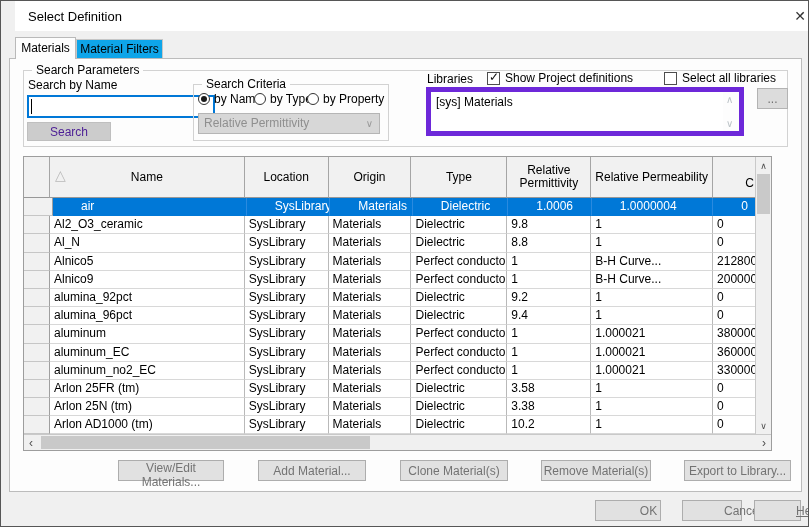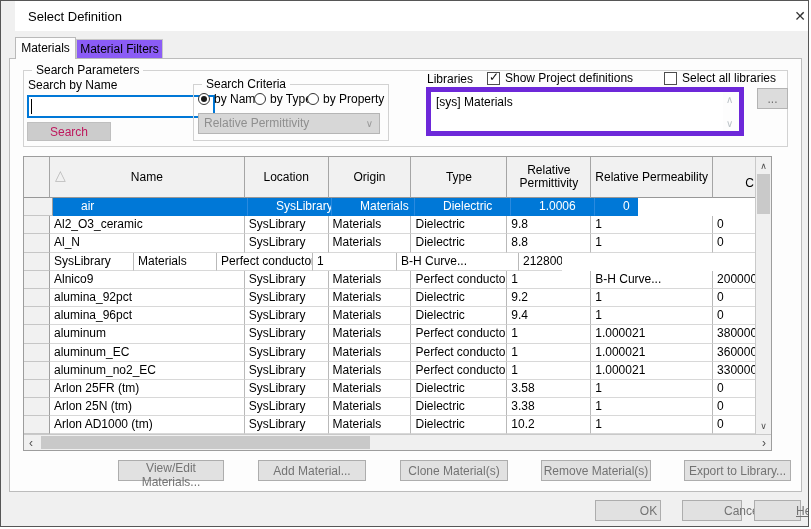--- a/index.html
+++ b/index.html
@@ -12,41 +12,41 @@
   
   .titlebar { position:absolute; left:14px; top:0; width:100%; height:30px; background:#ffffff; }
   .title { position:absolute; left:13px; top:8px; font-size:13px; color:#000; }
   .close { position:absolute; right:16px; top:7px; font-size:14px; color:#333; cursor:default; }
 
   
   .tab { position:absolute; text-align:center; font-size:12px; color:#000; }
   .tab.active { left:14px; top:36px; width:61px; height:22px; line-height:21px;
                 background:#fdfdfd; border:1px solid #b9b9b9; border-bottom:none; z-index:3; }
   .tab.inactive { left:75px; top:38px; width:87px; height:19px; line-height:18px;
-                  background:#8b5cf6; border:1px solid #c6c6c6; border-bottom:none; z-index:1; }
+                  background:#0ea5e9; border:1px solid #c6c6c6; border-bottom:none; z-index:1; }
 
   
   .pane { position:absolute; left:8px; top:57px; width:793px; height:434px;
           background:#fdfdfd; border:1px solid #bcbcbc; z-index:2; }
 
   .grp { position:absolute; border:1px solid #d2d2d2;padding-left:44px; }
   .grp .legend { position:absolute; left:8px; top:-8px; background:#fdfdfd; padding:0 4px; font-size:12px; }
   .grp1 { left:13px; top:11px; width:765px; height:77px; }
   .grp2 { left:183px; top:25px; width:196px; height:57px; }
 
   .lbl { position:absolute; white-space:nowrap; }
 
   .searchbox { position:absolute; left:17px; top:36px; width:188px; height:23px;
                border:2px solid #0078d7; background:#fff; font-family:"Liberation Sans",sans-serif;
                font-size:12px; padding:0 3px; }
   .caret { position:absolute; left:21px; top:40px; width:1px; height:15px; background:#000; }
 
   .btn { position:absolute; background:#e1e1e1; border:1px solid #adadad; font-family:"Liberation Sans",sans-serif;
          font-size:12px; color:#737373; text-align:center; }
-  .btn.disabled { background:#cccccc; border-color:#bfbfbf; color:#be185d; }
+  .btn.disabled { background:#cccccc; border-color:#bfbfbf; color:#4c1d95; }
   .searchbtn { left:17px; top:63px; width:84px; height:19px; }
 
   .radio { position:absolute; top:33px; display:flex; align-items:center; gap:4px; white-space:nowrap; }
   .rb { width:12px; height:12px; border:1px solid #333; border-radius:50%; background:#fff; position:relative; flex:0 0 auto; }
   .rb.checked::after { content:""; position:absolute; left:2px; top:2px; width:6px; height:6px;
                         border-radius:50%; background:#1a1a1a; }
 
   .combo { position:absolute; left:188px; top:54px; width:182px; height:21px; background:#d7d7d7;
            border:1px solid #b5b5b5; color:#8f8f8f; line-height:19px; padding-left:5px; }
   .combo .chev { position:absolute; right:6px; top:0; color:#9a9a9a; font-size:10px; line-height:19px; }
@@ -182,20 +182,21 @@
         <div class="hcell w-cond">C</div>
       </div>
       <div class="tbody">
           <div class="trow selected">
             <div class="cell w-sel"></div>
             <div class="cell w-name">air</div>
             <div class="cell w-loc">SysLibrary</div>
             <div class="cell w-org">Materials</div>
             <div class="cell w-type">Dielectric</div>
             <div class="cell w-perm">1.0006</div>
+            <div class="cell w-permb">1.0000004</div>
             <div class="cell w-cond">0</div>
           </div>
           <div class="trow">
             <div class="cell w-sel"></div>
             <div class="cell w-name">Al2_O3_ceramic</div>
             <div class="cell w-loc">SysLibrary</div>
             <div class="cell w-org">Materials</div>
             <div class="cell w-type">Dielectric</div>
             <div class="cell w-perm">9.8</div>
             <div class="cell w-permb">1</div>
@@ -206,20 +207,21 @@
             <div class="cell w-name">Al_N</div>
             <div class="cell w-loc">SysLibrary</div>
             <div class="cell w-org">Materials</div>
             <div class="cell w-type">Dielectric</div>
             <div class="cell w-perm">8.8</div>
             <div class="cell w-permb">1</div>
             <div class="cell w-cond">0</div>
           </div>
           <div class="trow">
             <div class="cell w-sel"></div>
+            <div class="cell w-name">Alnico5</div>
             <div class="cell w-loc">SysLibrary</div>
             <div class="cell w-org">Materials</div>
             <div class="cell w-type">Perfect conductor</div>
             <div class="cell w-perm">1</div>
             <div class="cell w-permb">B-H Curve...</div>
             <div class="cell w-cond">2128000</div>
           </div>
           <div class="trow">
             <div class="cell w-sel"></div>
             <div class="cell w-name">Alnico9</div>

